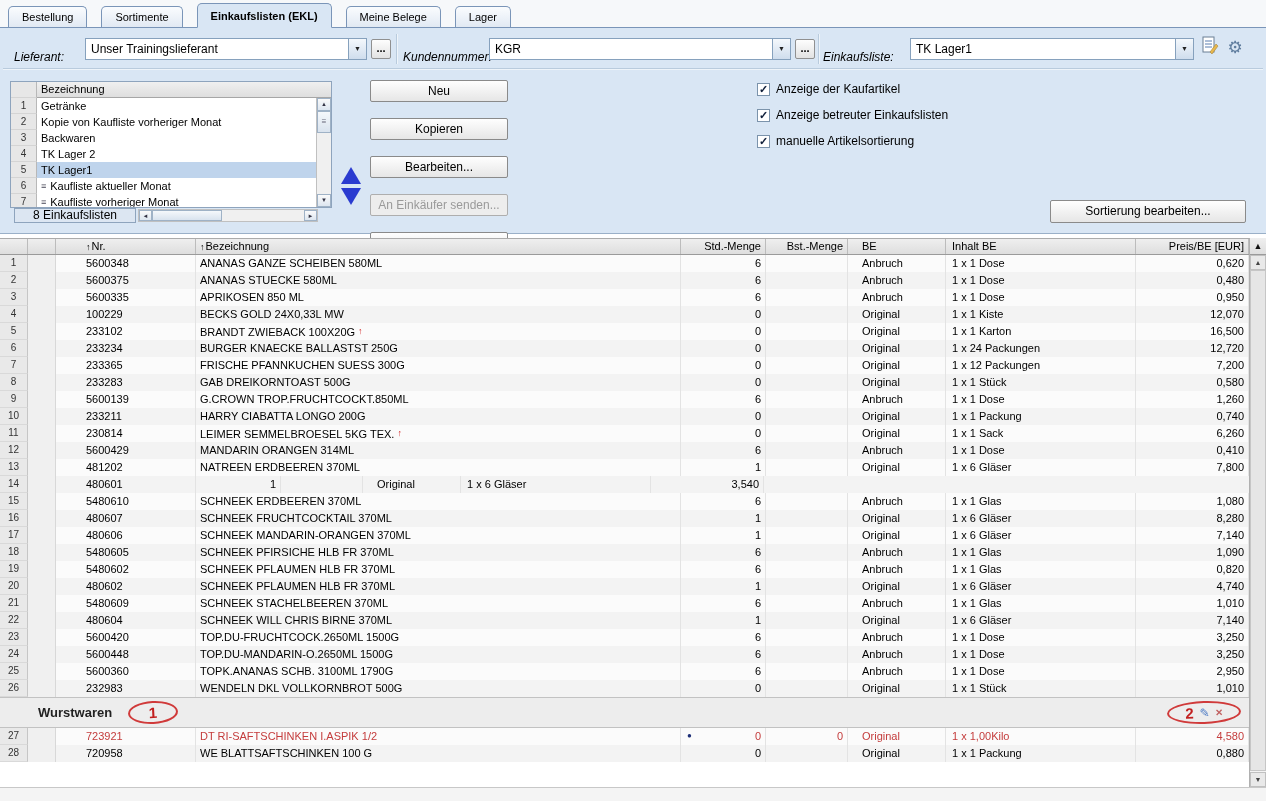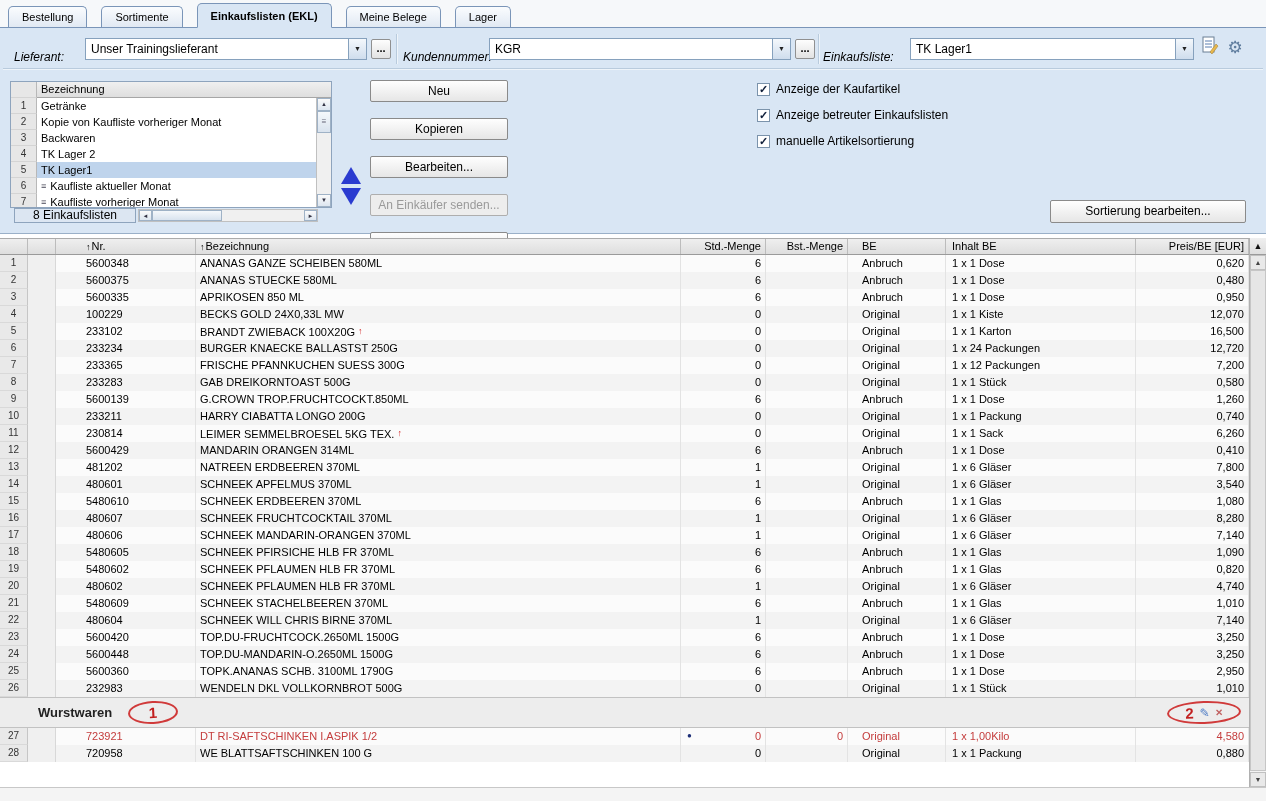--- a/index.html
+++ b/index.html
@@ -441,21 +441,20 @@
           <div class="c cw4"><span>1</span></div>
           <div class="c cw5"></div>
           <div class="c cw6">Original</div>
           <div class="c cw7">1 x 6 Gläser</div>
           <div class="c cw8">7,800</div>
         </div>
         <div class="trow alt">
           <div class="c gut cw0">14</div>
           <div class="c iconc cw1"></div>
           <div class="c cw2">480601</div>
-          <div class="c cw3"><span>SCHNEEK APFELMUS 370ML</span></div>
           <div class="c cw4"><span>1</span></div>
           <div class="c cw5"></div>
           <div class="c cw6">Original</div>
           <div class="c cw7">1 x 6 Gläser</div>
           <div class="c cw8">3,540</div>
         </div>
         <div class="trow">
           <div class="c gut cw0">15</div>
           <div class="c iconc cw1"></div>
           <div class="c cw2">5480610</div>

